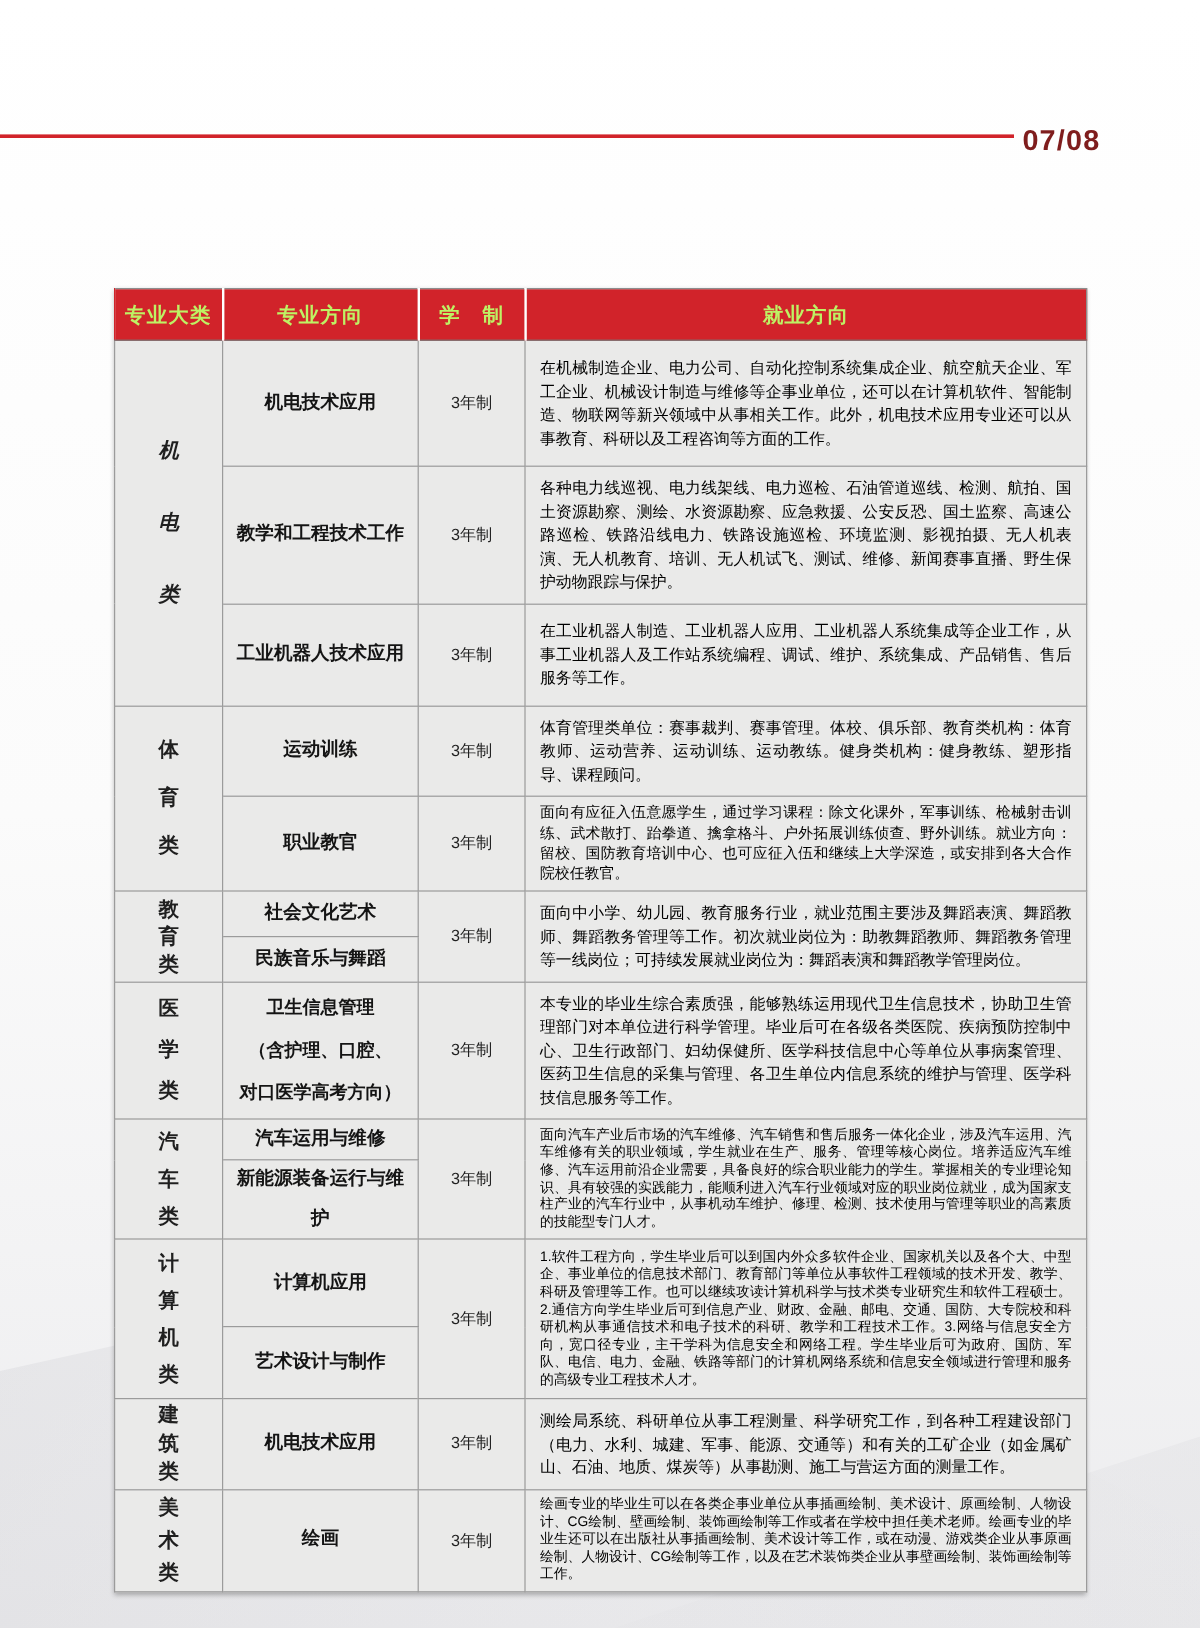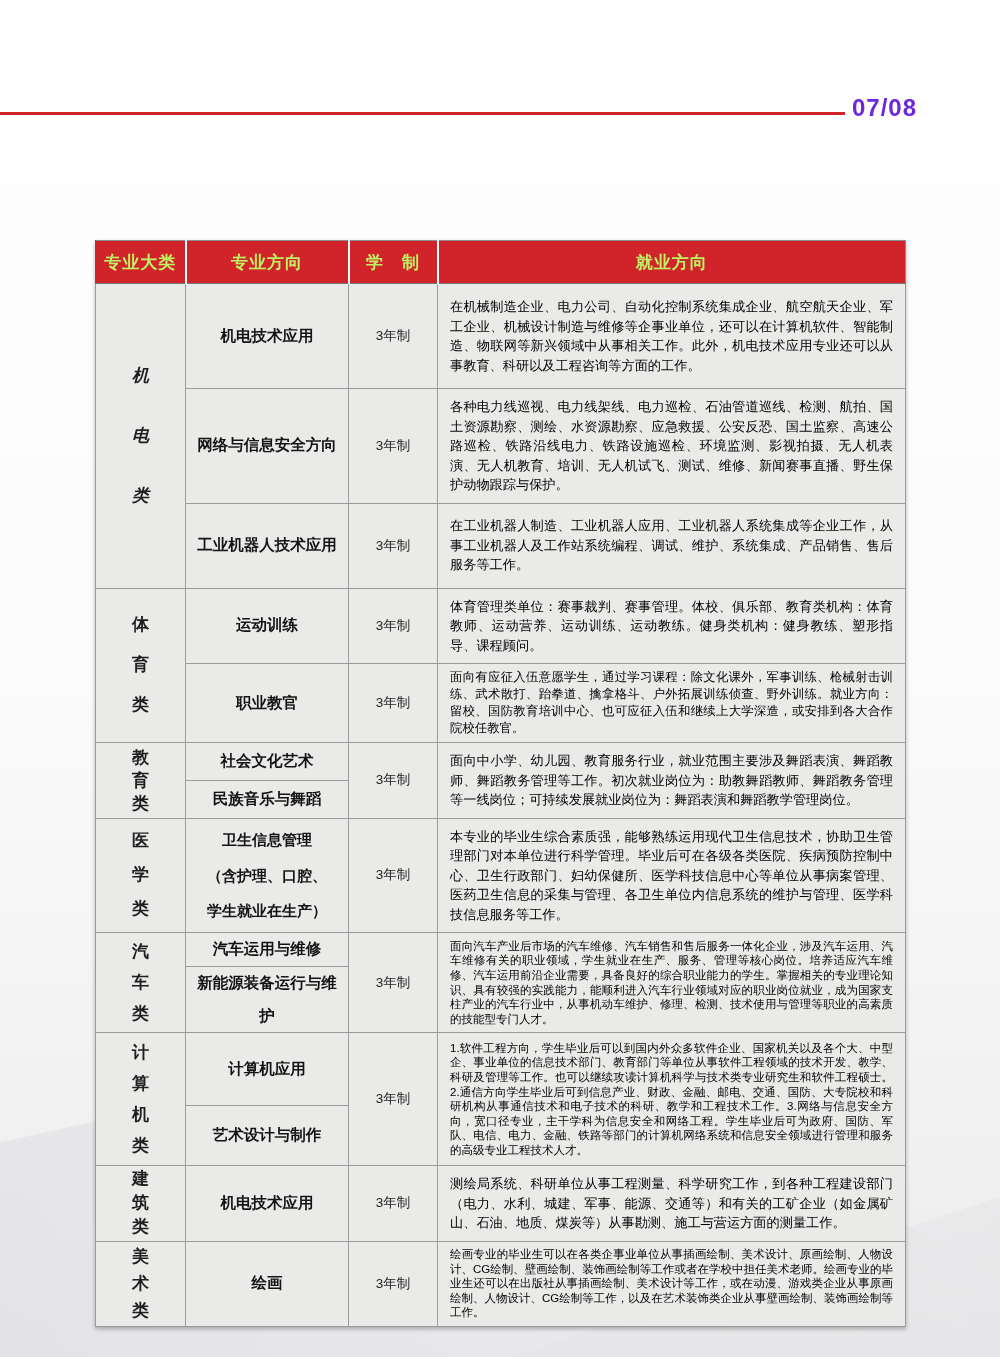--- a/index.html
+++ b/index.html
@@ -17,21 +17,21 @@
   .bg-shape2 {
     position:absolute; bottom:0; right:0; width:700px; height:200px;
     background:linear-gradient(260deg, rgba(210,210,214,0.22), rgba(255,255,255,0));
     clip-path:polygon(100% 100%, 100% 20%, 30% 100%);
     pointer-events:none;
   }
   .top-rule {
     position:absolute; top:112px; left:0; width:845px; height:3px; background:#d1232a;
   }
   .page-number {
-    position:absolute; top:94px; left:852px; color:#6d28d9;
+    position:absolute; top:104px; left:852px; color:#7f1d1d;
     font-size:24px; font-weight:bold; letter-spacing:1px;
   }
   .table-wrap { position:absolute; top:240px; left:95px; width:810px; }
   table {
     border-collapse:collapse; table-layout:fixed; width:810px;
     background:#eaeae9; border:1px solid #8d8d8d;
     box-shadow:0 2px 4px rgba(0,0,0,0.28);
   }
   td { border:1px solid #9b9b9b; vertical-align:middle; padding:0; }
   thead th {
@@ -93,21 +93,21 @@
     </thead>
     <tbody>
 
       <tr class="rh105">
         <td class="cat lh60" rowspan="3"><span class="vtxt">机电类</span></td>
         <td class="major">机电技术应用</td>
         <td class="dur">3年制</td>
         <td class="career">在机械制造企业、电力公司、自动化控制系统集成企业、航空航天企业、军工企业、机械设计制造与维修等企事业单位，还可以在计算机软件、智能制造、物联网等新兴领域中从事相关工作。此外，机电技术应用专业还可以从事教育、科研以及工程咨询等方面的工作。</td>
       </tr>
       <tr class="rh112">
-        <td class="major">网络与信息安全方向</td>
+        <td class="major">教学和工程技术工作</td>
         <td class="dur">3年制</td>
         <td class="career">各种电力线巡视、电力线架线、电力巡检、石油管道巡线、检测、航拍、国土资源勘察、测绘、水资源勘察、应急救援、公安反恐、国土监察、高速公路巡检、铁路沿线电力、铁路设施巡检、环境监测、影视拍摄、无人机表演、无人机教育、培训、无人机试飞、测试、维修、新闻赛事直播、野生保护动物跟踪与保护。</td>
       </tr>
       <tr class="rh85">
         <td class="major">工业机器人技术应用</td>
         <td class="dur">3年制</td>
         <td class="career">在工业机器人制造、工业机器人应用、工业机器人系统集成等企业工作，从事工业机器人及工作站系统编程、调试、维护、系统集成、产品销售、售后服务等工作。</td>
       </tr>
 
       <tr class="rh65">
@@ -129,21 +129,21 @@
         <td class="career" rowspan="2">面向中小学、幼儿园、教育服务行业，就业范围主要涉及舞蹈表演、舞蹈教师、舞蹈教务管理等工作。初次就业岗位为：助教舞蹈教师、舞蹈教务管理等一线岗位；可持续发展就业岗位为：舞蹈表演和舞蹈教学管理岗位。</td>
       </tr>
       <tr class="rh36">
         <td class="major">民族音乐与舞蹈</td>
       </tr>
 
       <tr class="rh106">
         <td class="cat lh34"><span class="vtxt">医学类</span></td>
         <td class="major multi">卫生信息管理
 （含护理、口腔、
-学生就业在生产）</td>
+对口医学高考方向）</td>
         <td class="dur">3年制</td>
         <td class="career">本专业的毕业生综合素质强，能够熟练运用现代卫生信息技术，协助卫生管理部门对本单位进行科学管理。毕业后可在各级各类医院、疾病预防控制中心、卫生行政部门、妇幼保健所、医学科技信息中心等单位从事病案管理、医药卫生信息的采集与管理、各卫生单位内信息系统的维护与管理、医学科技信息服务等工作。</td>
       </tr>
 
       <tr class="rh34">
         <td class="cat lh28" rowspan="2"><span class="vtxt">汽车类</span></td>
         <td class="major">汽车运用与维修</td>
         <td class="dur" rowspan="2">3年制</td>
         <td class="career small" rowspan="2">面向汽车产业后市场的汽车维修、汽车销售和售后服务一体化企业，涉及汽车运用、汽车维修有关的职业领域，学生就业在生产、服务、管理等核心岗位。培养适应汽车维修、汽车运用前沿企业需要，具备良好的综合职业能力的学生。掌握相关的专业理论知识、具有较强的实践能力，能顺利进入汽车行业领域对应的职业岗位就业，成为国家支柱产业的汽车行业中，从事机动车维护、修理、检测、技术使用与管理等职业的高素质的技能型专门人才。</td>
       </tr>

